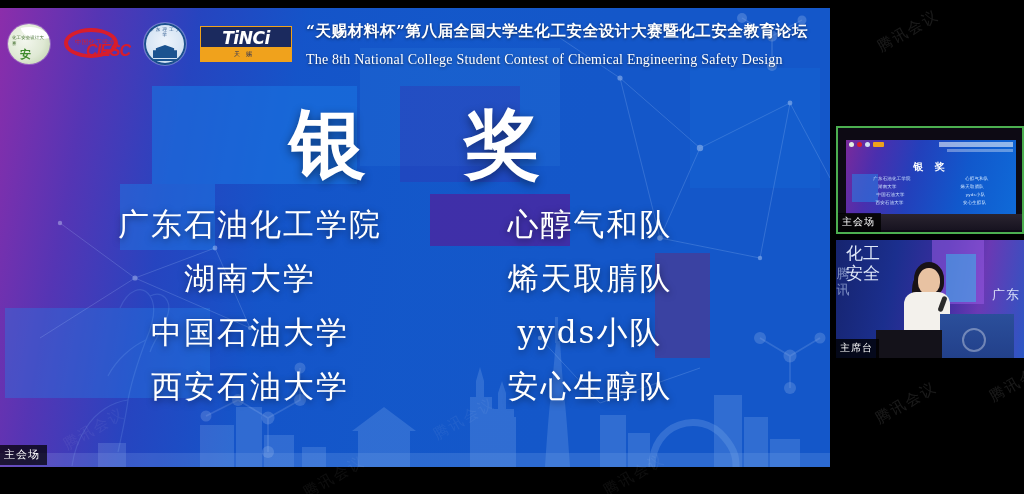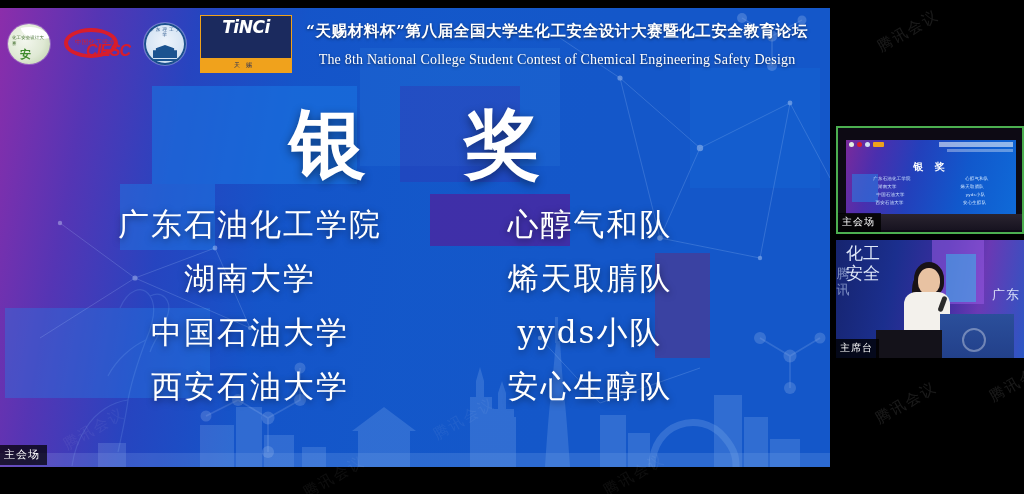--- a/index.html
+++ b/index.html
@@ -87,31 +87,31 @@
 
   .logo-seal { width:42px; height:42px; border-radius:50%;
     background:radial-gradient(circle at 50% 45%, #eef4fb 0%, #d5e4f4 60%, #9fc0de 100%);
     box-shadow:0 0 0 2px #1b4f8e inset, 0 0 0 1px rgba(255,255,255,.3); position:relative; overflow:hidden; }
   .logo-seal .arc { position:absolute; left:4px; top:4px; right:4px; height:15px;
     font-size:4.4px; color:#14447f; text-align:center; letter-spacing:.6px; }
   .logo-seal .bldg { position:absolute; left:9px; bottom:7px; width:24px; height:13px;
     background:#1b5390; clip-path:polygon(0 100%,0 40%,12% 40%,12% 25%,50% 0,88% 25%,88% 40%,100% 40%,100% 100%); }
   .logo-seal .base { position:absolute; left:6px; bottom:4px; width:30px; height:2px; background:#1b5390; }
 
-  .logo-tinci { width:92px; height:58px; background:#1b2a5e; border:1px solid #f0a21c;
+  .logo-tinci { width:92px; height:36px; background:#1b2a5e; border:1px solid #f0a21c;
     position:relative; overflow:hidden; }
   .logo-tinci .t { position:absolute; left:4px; top:1px; right:4px; height:23px; color:#fff;
     font-weight:bold; font-size:17px; letter-spacing:-0.5px; font-style:italic; text-align:center;
     font-family:"DejaVu Sans", sans-serif; }
   .logo-tinci .bar { position:absolute; left:0; right:0; bottom:0; height:14px; background:#f0a21c;
     color:#1b2a5e; font-size:6px; text-align:center; line-height:14px; letter-spacing:6px; }
 
   #header-text { margin-left:14px; color:#ffffff; text-shadow:0 1px 3px rgba(0,0,0,.55); }
   #header-cn { font-size:15.5px; letter-spacing:.6px; font-family:"DejaVu Serif", serif; font-weight:bold; white-space:nowrap;text-align:right; }
-  #header-en { font-size:14px; letter-spacing:.2px; font-family:"Liberation Serif", serif; white-space:nowrap; margin-top:10px;text-align:center; }
+  #header-en { font-size:14px; letter-spacing:.2px; font-family:"Liberation Serif", serif; white-space:nowrap; margin-top:10px; }
 
   
   #award-title {
     position:absolute; left:0; right:0; top:86px; text-align:center; z-index:5;
     font-family:"DejaVu Serif", serif; font-weight:bold;
     font-size:76px; color:#ffffff; letter-spacing:36px; text-indent:36px;
     text-shadow:0 3px 10px rgba(0,0,0,.45);
   }
   #winners {
     position:absolute; left:60px; top:196px; width:700px; z-index:5;

